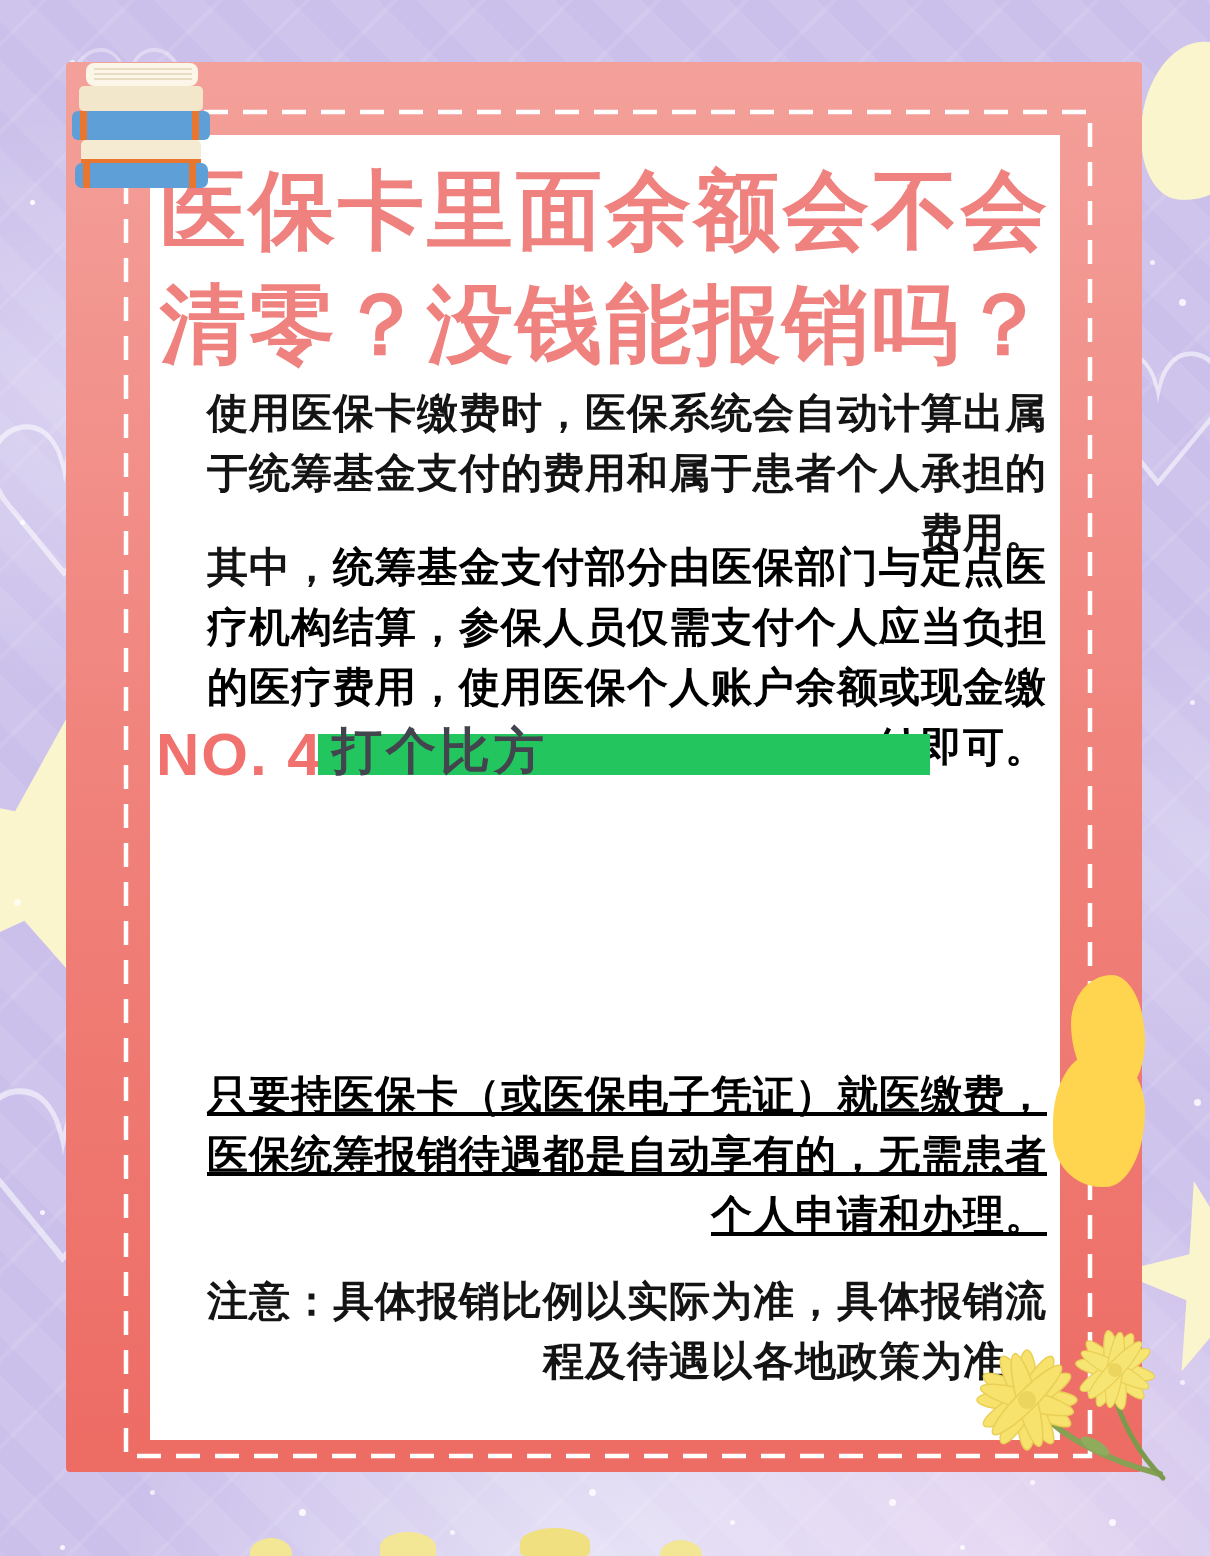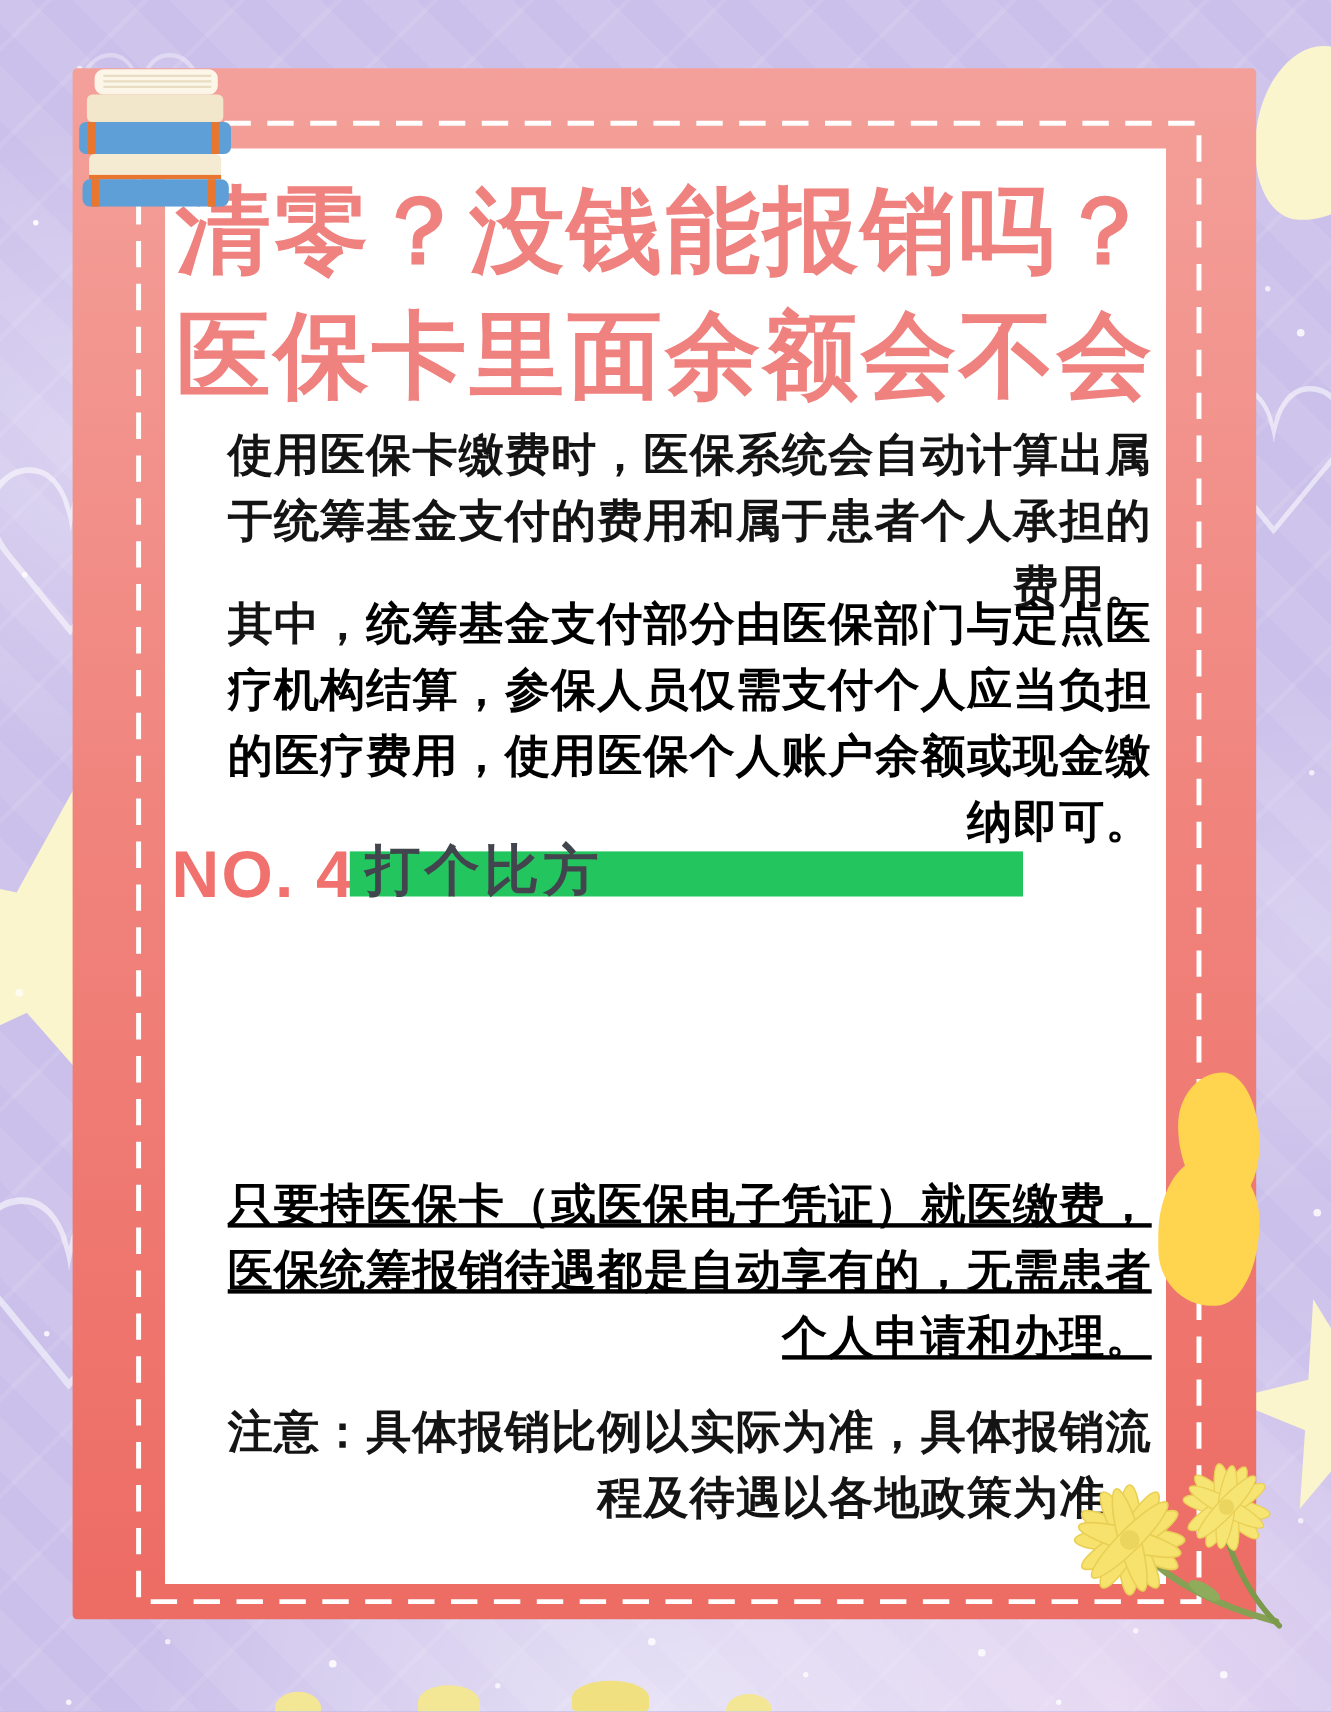--- a/index.html
+++ b/index.html
@@ -49,21 +49,21 @@
   .title{position:absolute;left:0;top:18px;width:100%;text-align:center;
     font-weight:900;font-size:86px;line-height:114px;letter-spacing:3px;color:#ef827f;}
   .para{position:absolute;left:17px;width:880px;font-size:41px;line-height:60px;
     font-weight:700;color:#141414;letter-spacing:1px;text-align:right;}
   .red{color:#000000;}
   .p1{top:248px;}
   .p2{top:402px;}
   .p3{top:677px;}
   .p4{top:930px;text-decoration:underline;}
   .p5{top:1136px;}
-  .section{position:absolute;left:6px;top:616px;width:898px;height:74px;}
+  .section{position:absolute;left:6px;top:576px;width:898px;height:74px;}
   .section-no{position:absolute;left:0;bottom:0;font-size:60px;font-weight:800;
     letter-spacing:2px;color:#f0716e;line-height:1;}
   .section-bar{position:absolute;left:162px;bottom:10px;width:612px;height:41px;background:#22c55e;}
   .section-label{position:absolute;left:14px;bottom:-4px;font-size:50px;font-weight:600;
     color:#42454d;letter-spacing:4px;white-space:nowrap;line-height:1.1;}
   
   .books{position:absolute;left:70px;top:60px;width:142px;height:128px;}
   .yellow-blob{position:absolute;left:1053px;top:975px;width:92px;height:212px;}
   .yellow-blob .b1{position:absolute;left:18px;top:0;width:74px;height:120px;background:#ffd44f;
     border-radius:55% 45% 40% 60% / 40% 55% 45% 60%;}
@@ -91,22 +91,22 @@
 
   <div class="card"></div>
 
   <svg class="dash-rect" viewBox="0 0 1076 1410">
     <rect x="60" y="50" width="964" height="1344" fill="none" stroke="#ffffff" stroke-width="4.5" stroke-dasharray="24 15"></rect>
   </svg>
 
   <div class="content">
 
     <div class="title">
+      <div>医保卡里面余额会不会</div>
       <div>清零？没钱能报销吗？</div>
-      <div>医保卡里面余额会不会</div>
     </div>
 
     <div class="para p1">使用医保卡缴费时，医保系统会自动计算出属于统筹基金支付的费用和属于患者个人承担的费用。</div>
 
     <div class="para p2"><span>其中，</span><span class="red">统筹基金支付部分由医保部门与定点医疗机构结算，参保人员仅需支付个人应当负担的医疗费用，使用医保个人账户余额或现金缴纳即可。</span></div>
 
     <div class="section">
       <span class="section-no">NO. 4</span>
       <span class="section-bar">
         <span class="section-label">打个比方</span>

